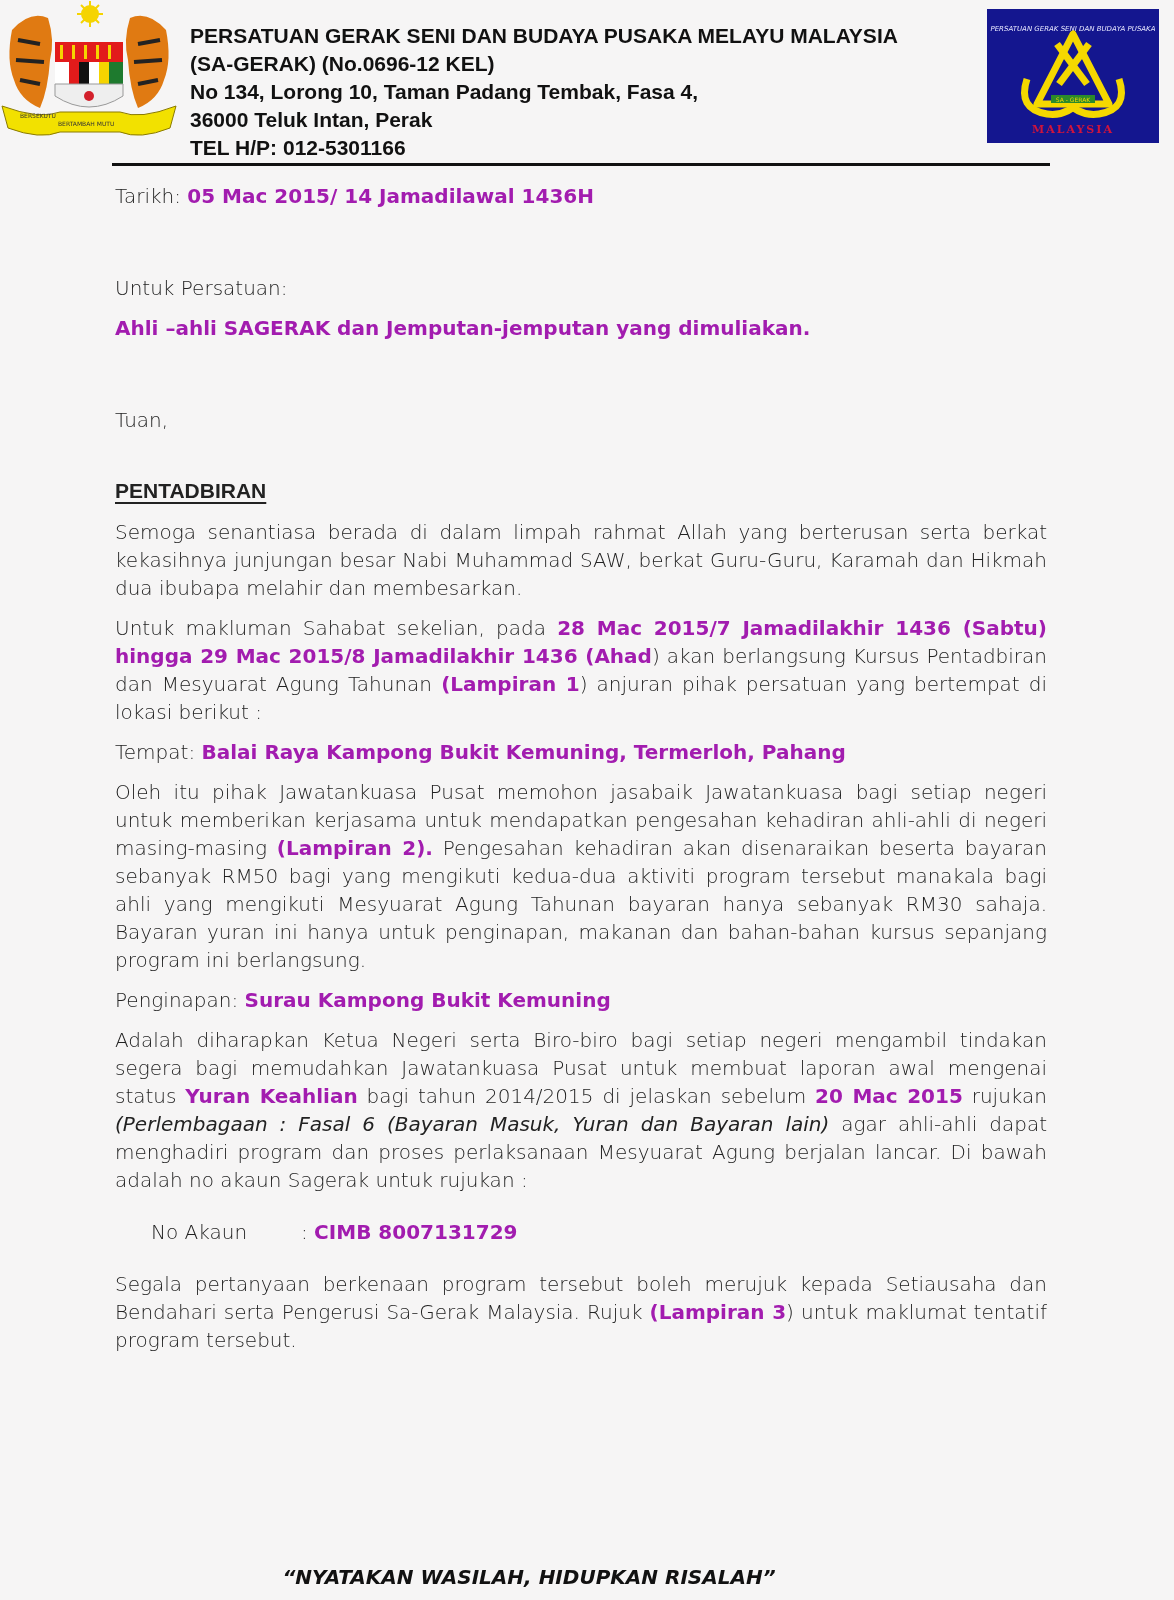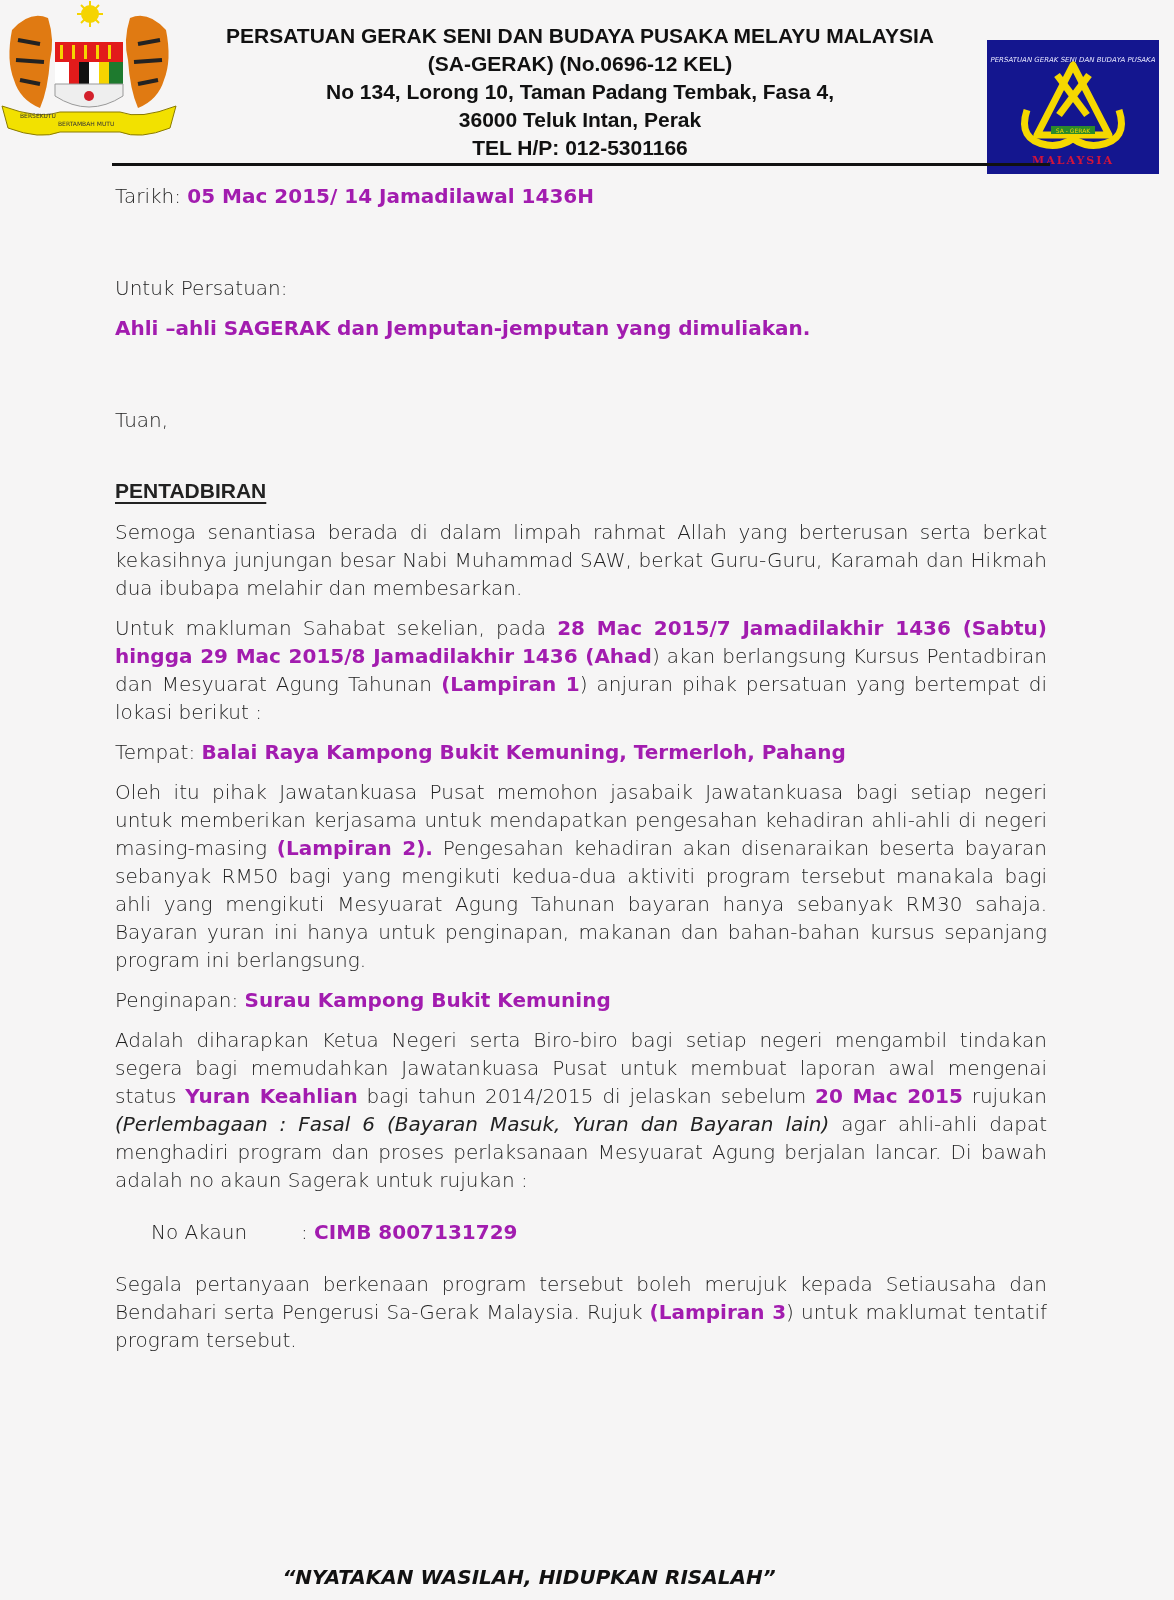--- a/index.html
+++ b/index.html
@@ -1,23 +1,23 @@
 <!DOCTYPE html>
 <html><head>
 <meta charset="utf-8">
 <style>
   html, body { margin: 0; padding: 0; }
   body {
     width: 1174px; height: 1600px; background: #f6f5f5; position: relative; overflow: hidden;
     font-family: "DejaVu Sans", sans-serif; color: #1a1a1a;
   }
   .crest { position: absolute; left: 0; top: 0; width: 178px; height: 142px; }
-  .logo-right { position: absolute; left: 987px; top: 9px; width: 172px; height: 108px; background: #7dd3fc; margin-top: 31px; }
+  .logo-right { position: absolute; left: 987px; top: 9px; width: 172px; height: 108px; background: #7dd3fc; }
   .letterhead {
-    position: absolute; left: 190px; top: 22px; width: 780px; text-align: center;
+    position: absolute; left: 190px; top: 22px; width: 780px; 
     font-family: "Liberation Sans", sans-serif; font-weight: bold; font-size: 21px; line-height: 28px; color: #111;
   }
   .rule { position: absolute; left: 112px; top: 163px; width: 938px; height: 3px; background: #111; }
   .body-wrap {
     position: absolute; left: 115px; top: 182px; width: 932px;
     font-family: "DejaVu Sans", sans-serif; font-size: 20px; line-height: 28px; font-weight: 300; color: #222;
   }
   .p { margin: 0; text-align: justify; letter-spacing: 0; }
   .b { font-weight: bold; color: #a21caf; }
   .i { font-style: italic; }

